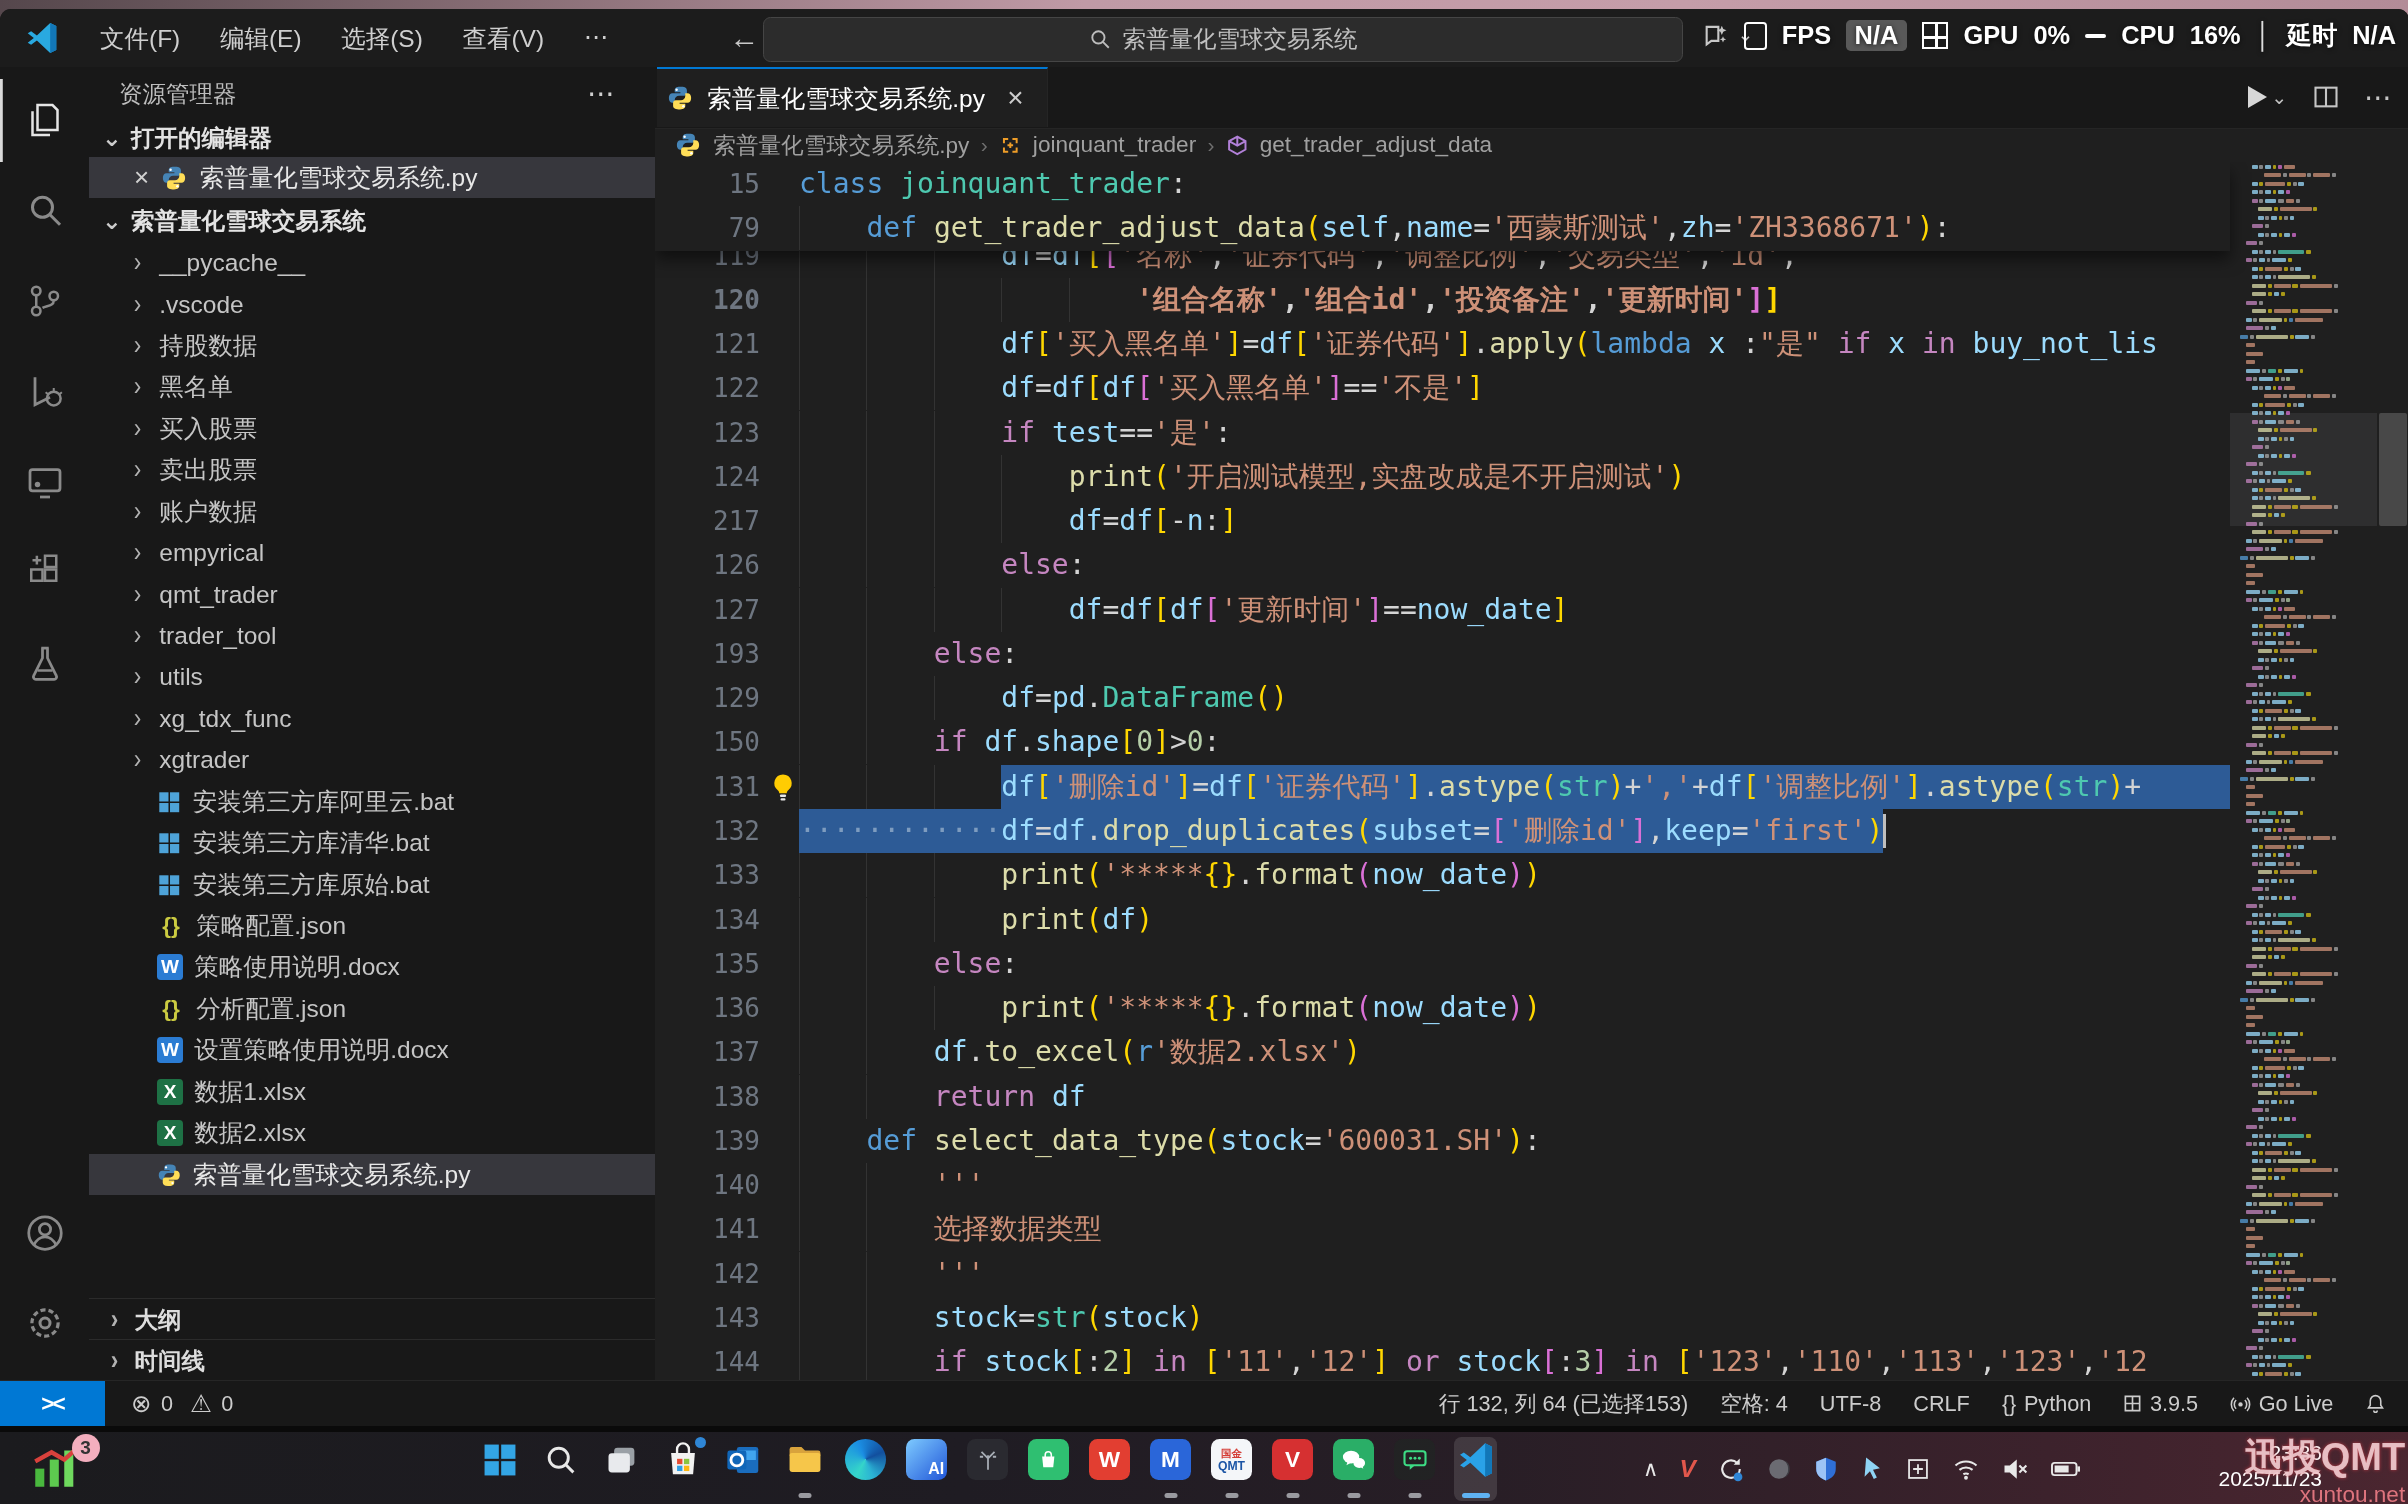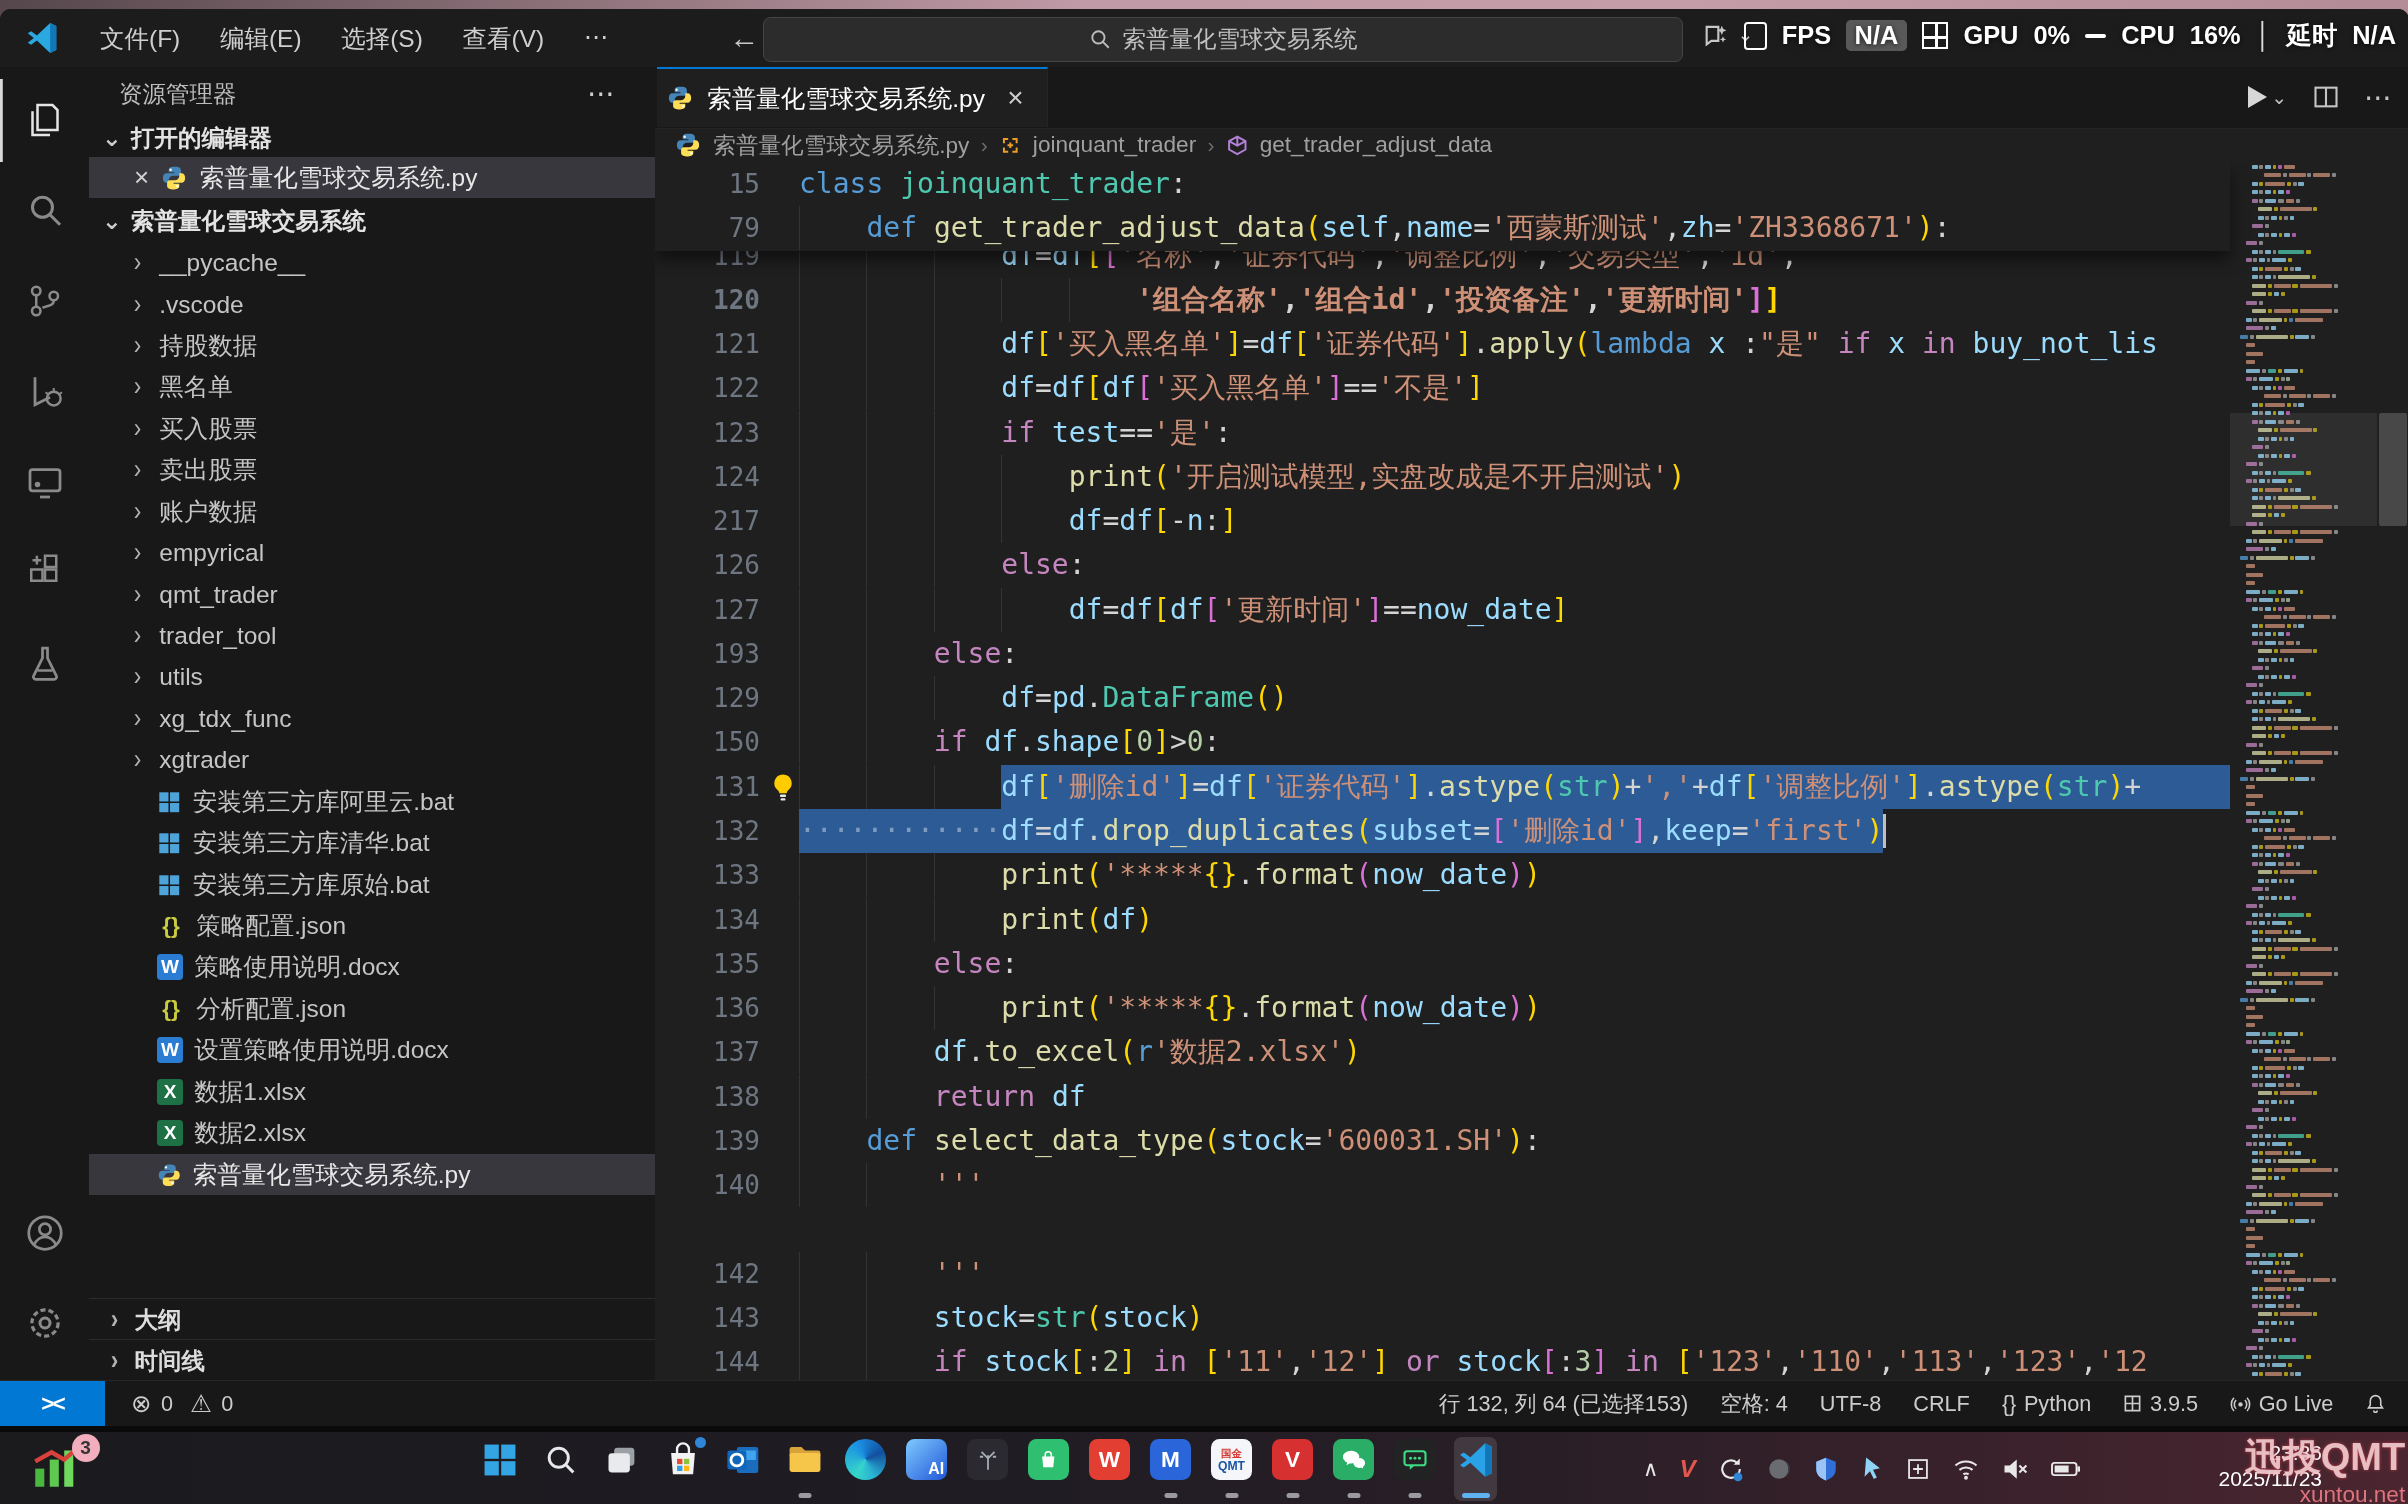--- a/index.html
+++ b/index.html
@@ -609,20 +609,27 @@
               <span class="toks"><span class="c-kw">def</span><span class="c-pl"> </span><span class="c-fn">select_data_type</span><span class="c-b1">(</span><span class="c-va">stock</span><span class="c-pl">=</span><span class="c-st">'600031.SH'</span><span class="c-b1">)</span><span class="c-pl">:</span></span>
             </div>
           </div>
           <div class="code-line" style="top: 1096px;">
             <span class="ln">140</span>
             <div class="lc">
               <span class="ind">        <i style="left: 0ch;"></i><i style="left: 4ch;"></i></span>
               <span class="toks"><span class="c-st">'''</span></span>
             </div>
           </div>
+          <div class="code-line" style="top: 1140px;">
+            <span class="ln">141</span>
+            <div class="lc">
+              <span class="ind">        <i style="left: 0ch;"></i><i style="left: 4ch;"></i></span>
+              <span class="toks"><span class="c-st">选择数据类型</span></span>
+            </div>
+          </div>
           <div class="code-line" style="top: 1185px;">
             <span class="ln">142</span>
             <div class="lc">
               <span class="ind">        <i style="left: 0ch;"></i><i style="left: 4ch;"></i></span>
               <span class="toks"><span class="c-st">'''</span></span>
             </div>
           </div>
           <div class="code-line" style="top: 1229px;">
             <span class="ln">143</span>
             <div class="lc">

